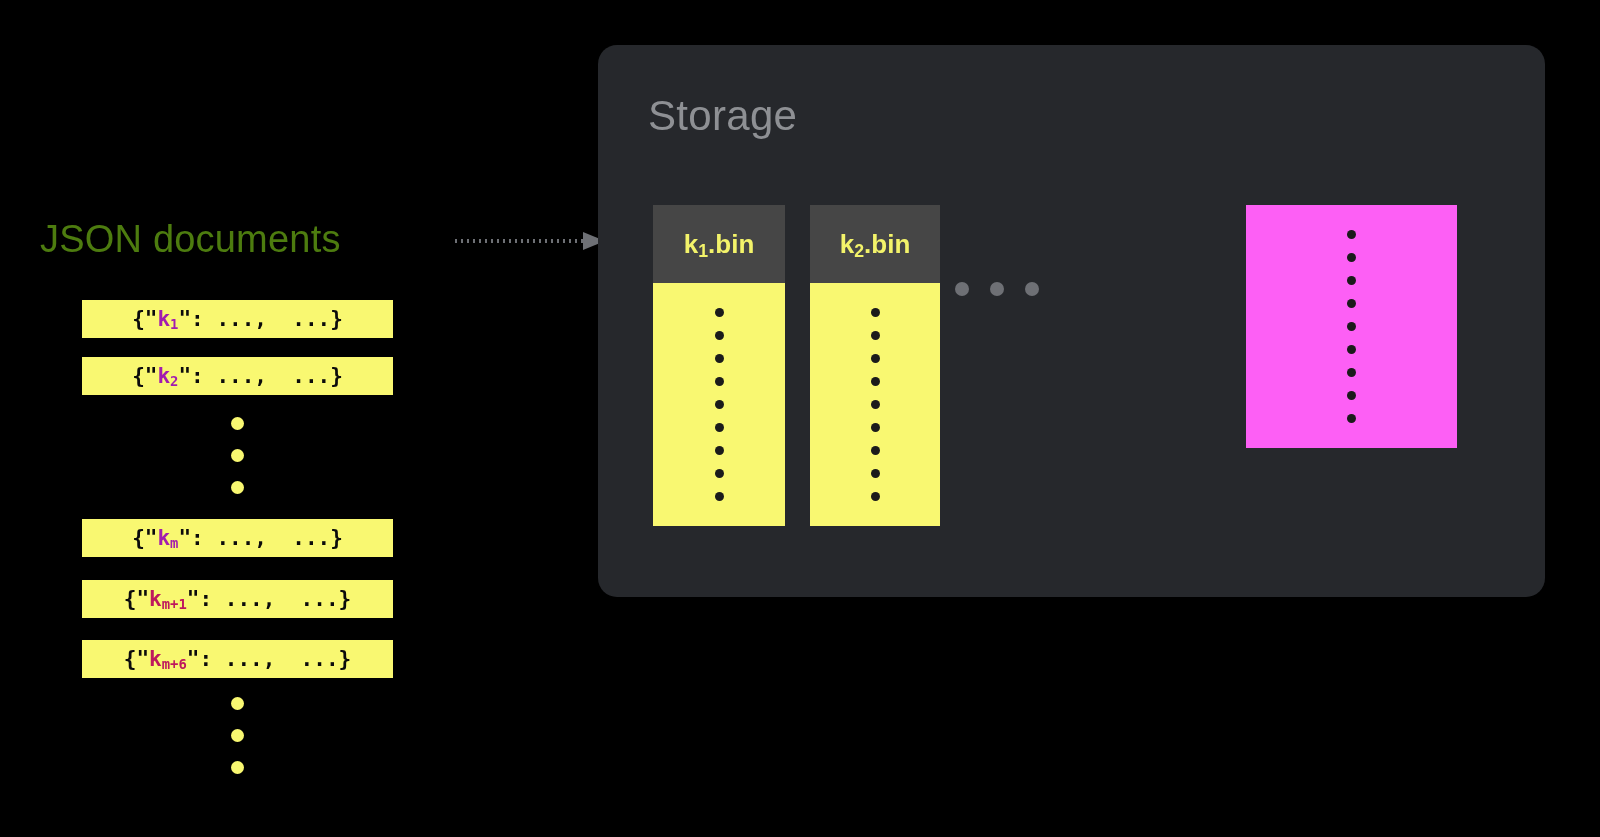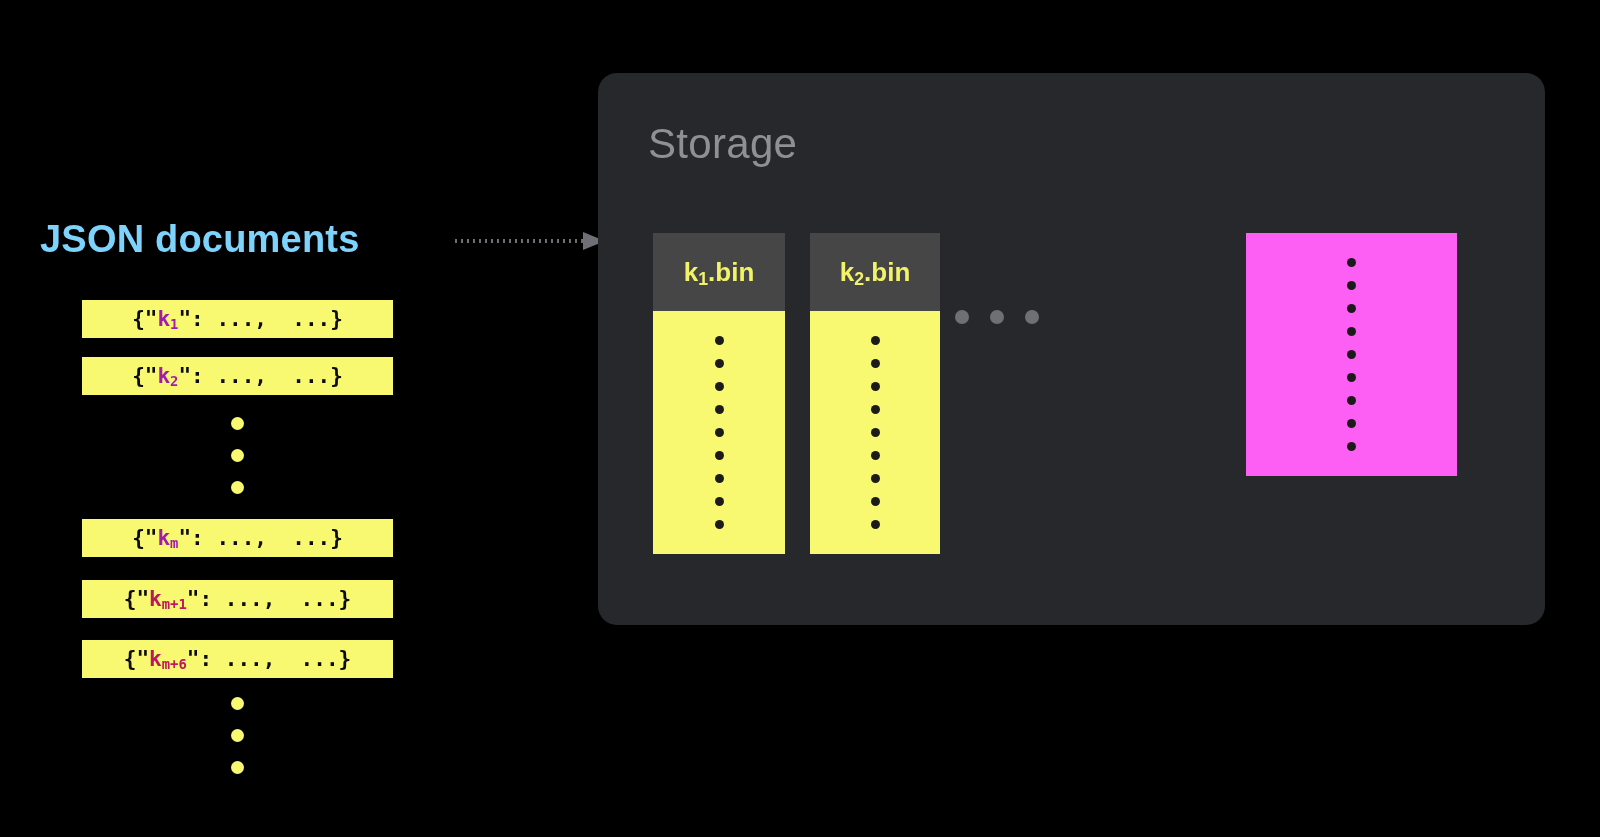--- a/index.html
+++ b/index.html
@@ -24,22 +24,22 @@
     top: 0;
     width: 598px;
     height: 837px;
   }
 
   #json-documents-title {
     position: absolute;
     left: 40px;
     top: 218px;
     font-size: 38px;
-    font-weight: 700;
-    color: #7dd3fc;
+    font-weight: 400;
+    color: #4d7c0f;
     letter-spacing: 0.2px;
     white-space: nowrap;
   }
 
   .doc-box {
     position: absolute;
     left: 82px;
     width: 311px;
     height: 38px;
     background: #f9f871;
@@ -100,21 +100,20 @@
 
   
   #storage-panel {
     position: absolute;
     left: 598px;
     top: 45px;
     width: 947px;
     height: 552px;
     background: #26282c;
     border-radius: 19px;
-    margin-top: 28px;
   }
 
   #storage-title {
     position: absolute;
     left: 50px;
     top: 47px;
     font-size: 42px;
     font-weight: 400;
     color: #8e9094;
     letter-spacing: 0.3px;

